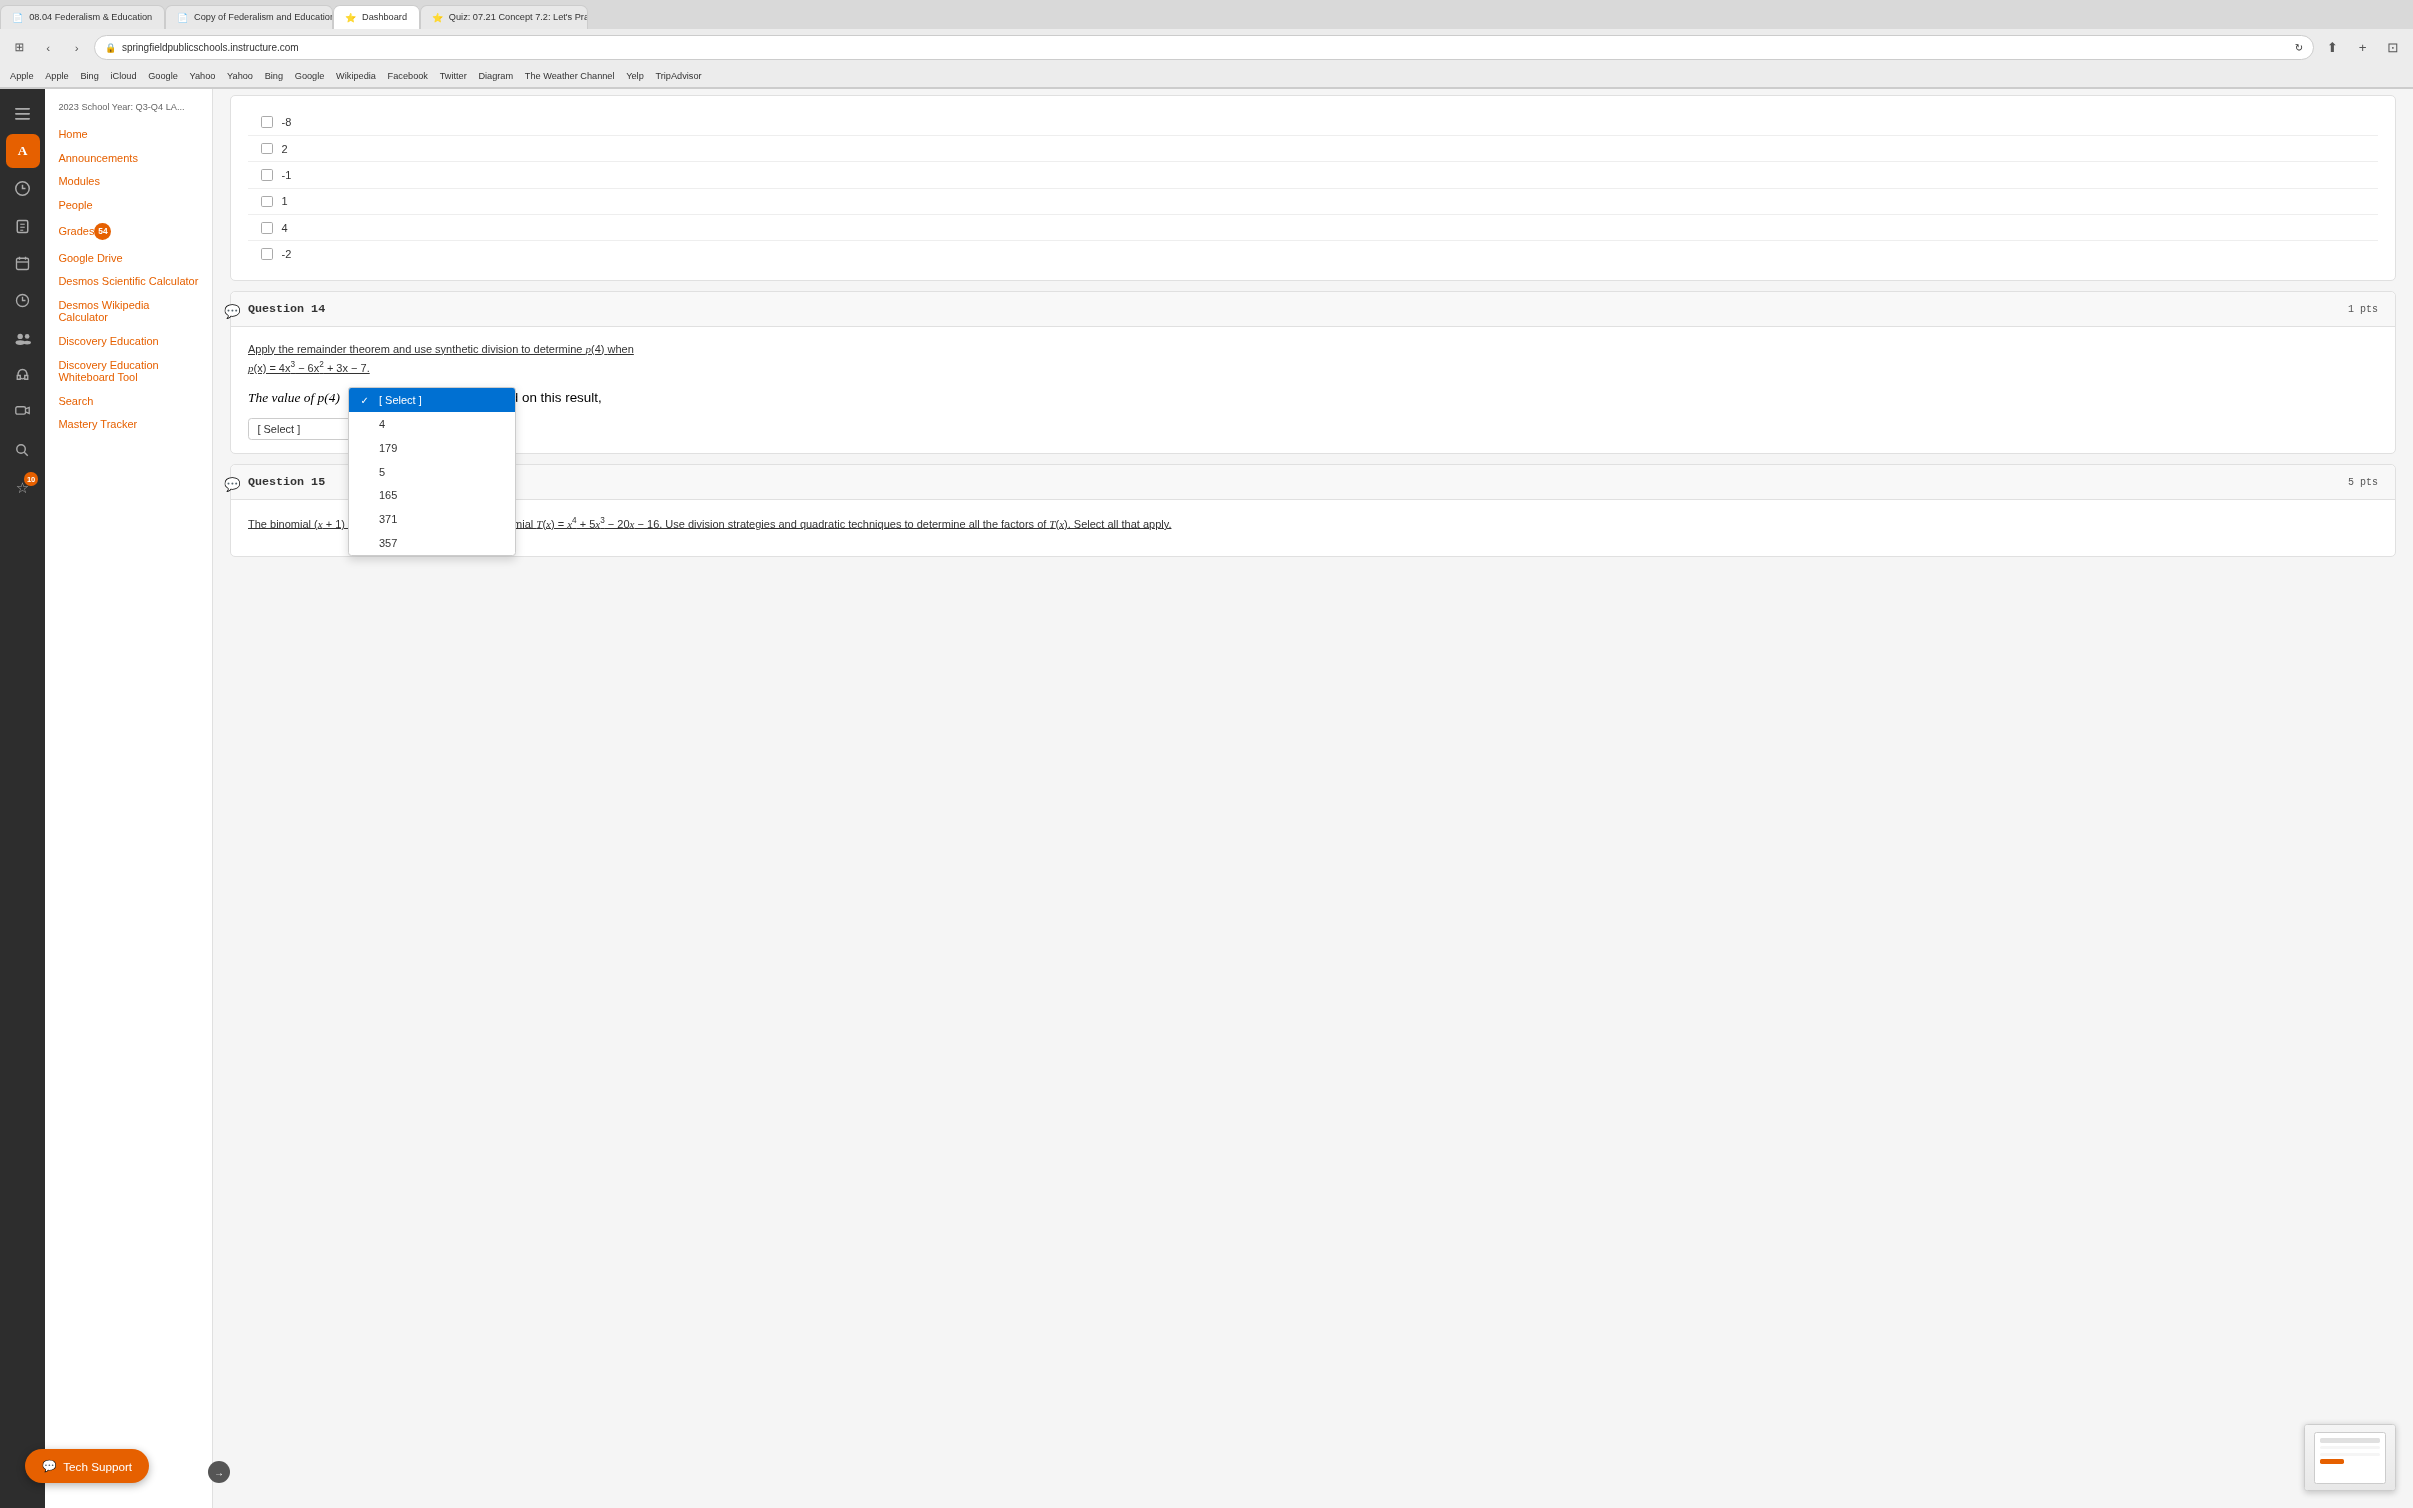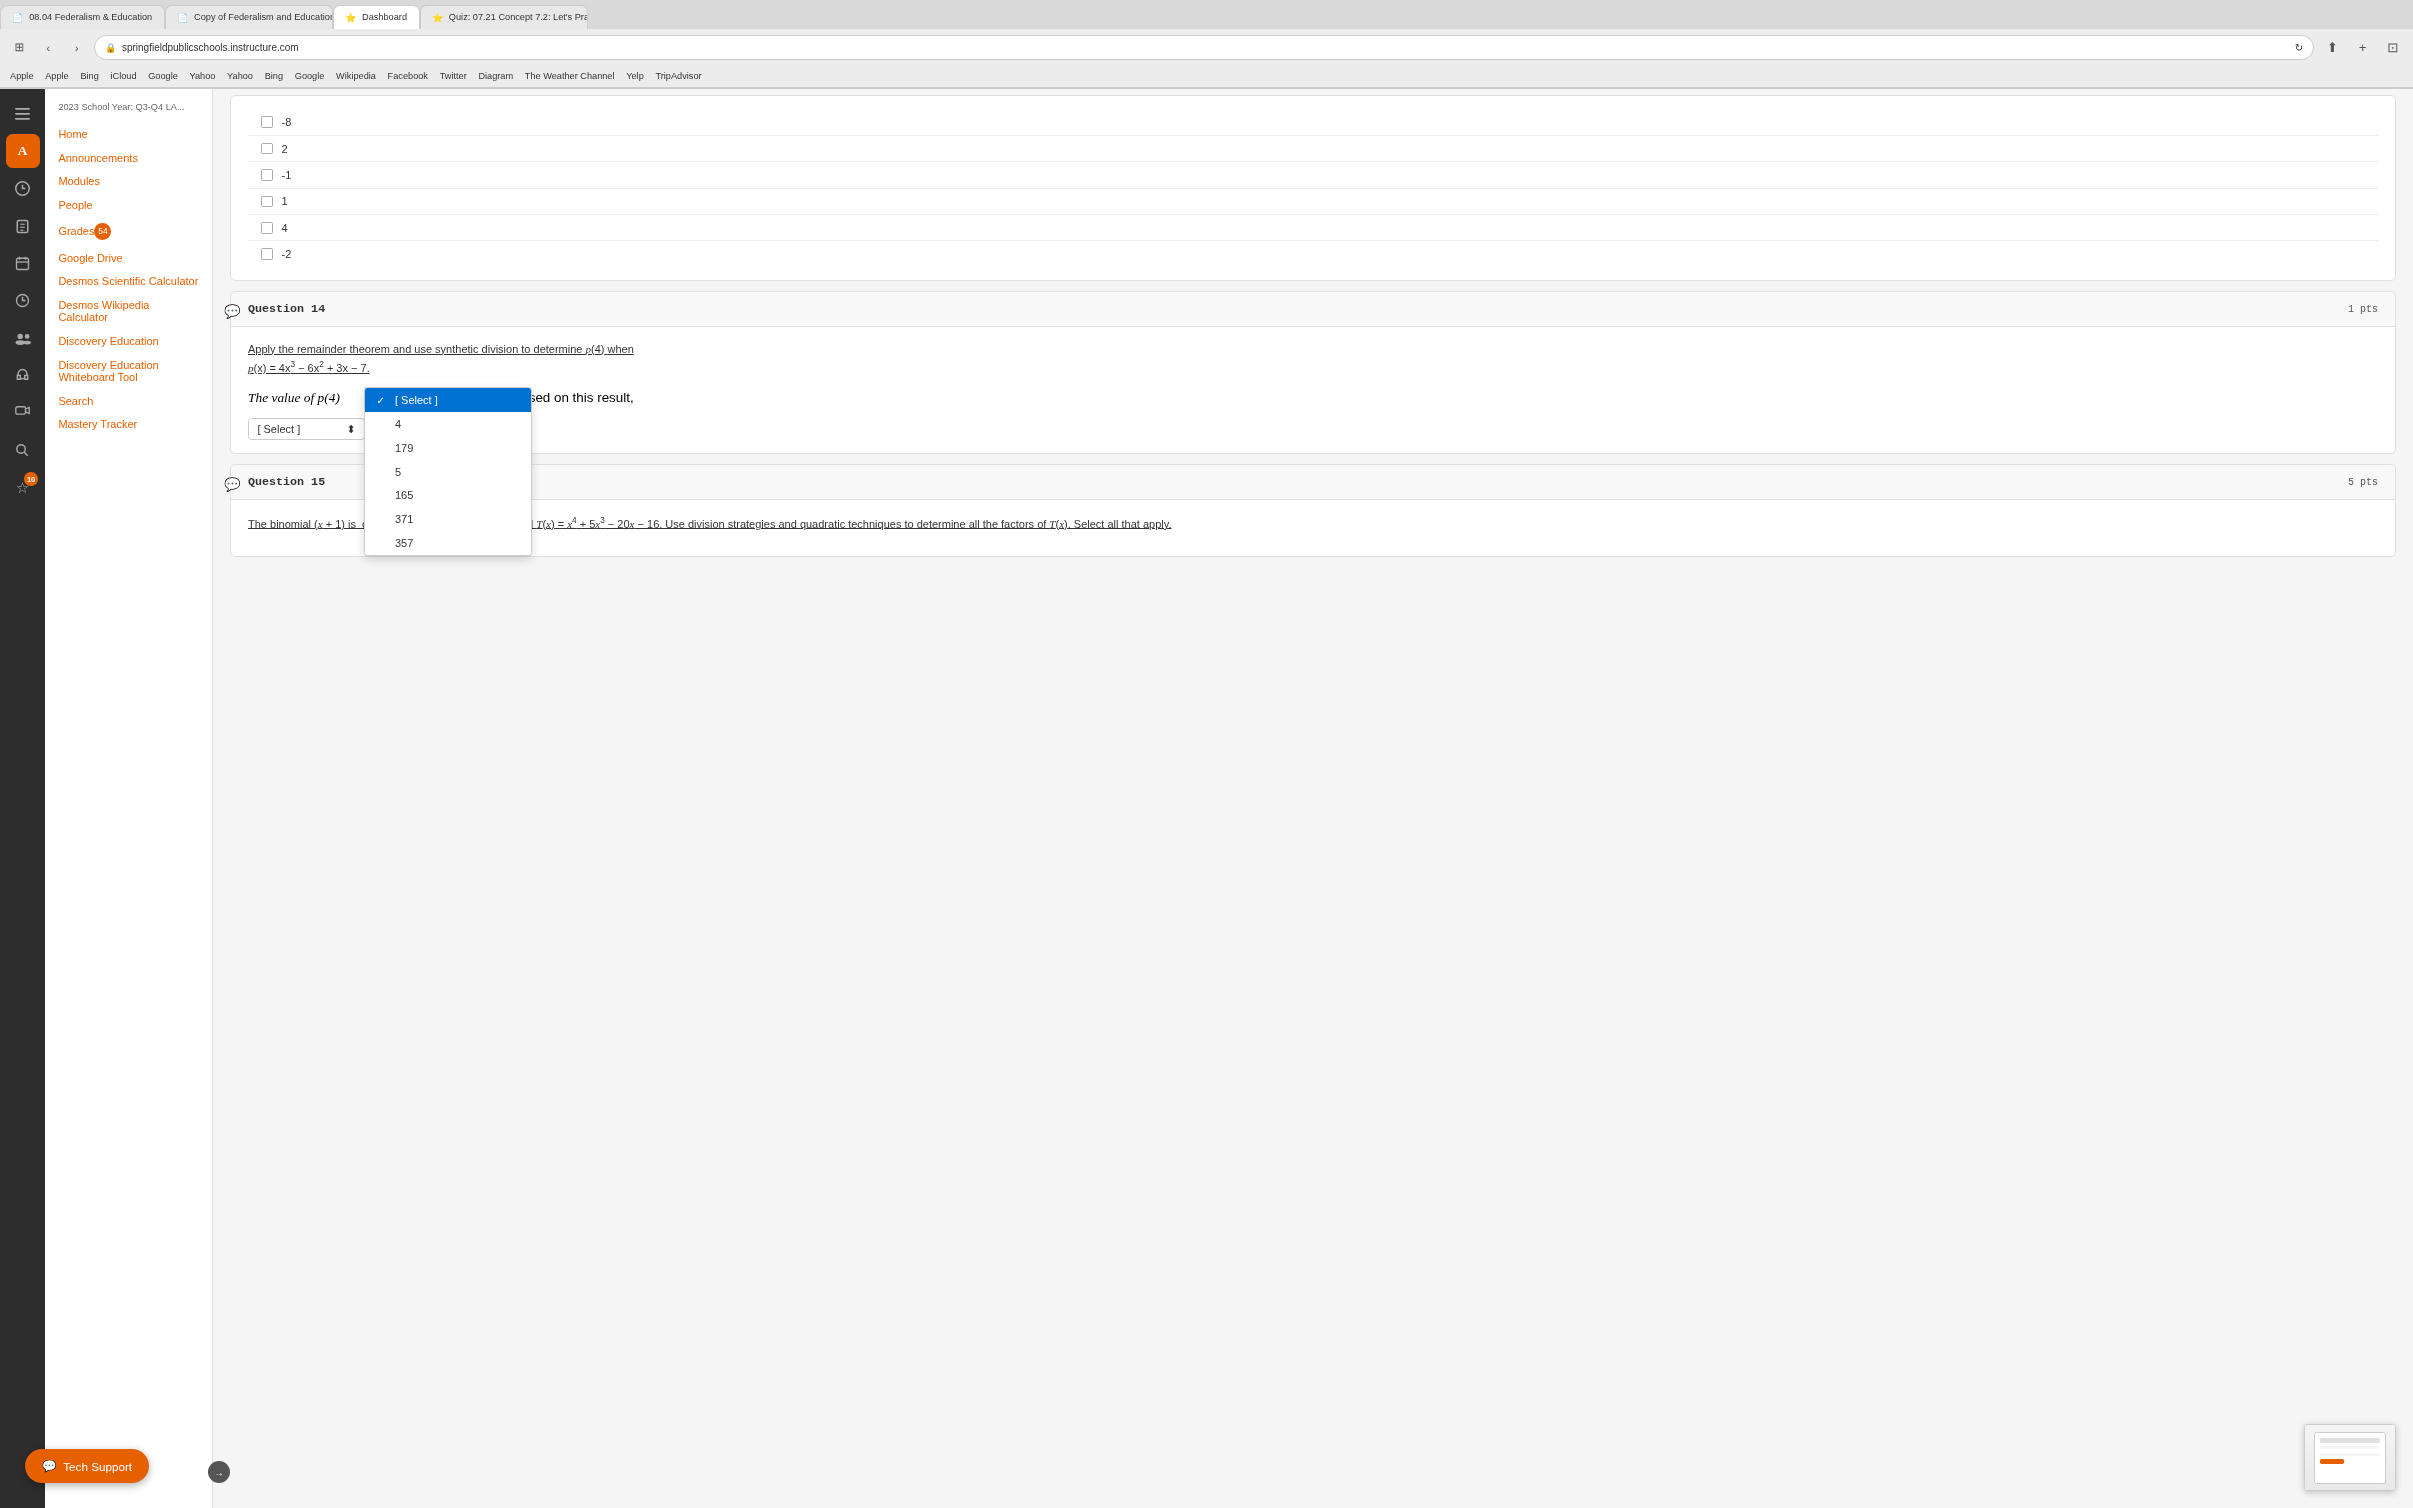--- a/index.html
+++ b/index.html
@@ -171,21 +171,21 @@
     }
     .nav-item.has-badge {
     }
     .nav-badge {
       background: #e66000;
       color: white;
       font-size: 8.4px;
       min-width: 17px; height: 17px;
       border-radius: 8.4px;
       display: flex; align-items: center; justify-content: center;
-      font-weight: normal;
+      font-weight: bold;
     }
 
     
     .content-area {
       flex: 1;
       overflow-y: auto;
       background: #f5f5f5;
       padding: 0;
       position: relative;
     }
@@ -593,21 +593,21 @@
       </div>
       <div class="question-body">
         <div class="question-text">
           <span>Apply the remainder theorem and use synthetic division to determine </span>
           <span class="inline-math">p</span><span>(4)</span>
           <span> when</span>
           <br>
           <span class="inline-math">p</span><span>(x) = 4x<sup>3</sup> − 6x<sup>2</sup> + 3x − 7.</span>
         </div>
 
-        <div style="display:flex; align-items:center; gap:24px; margin-bottom:10px; position:relative;">
+        <div style="display:flex; align-items:center; gap:8px; margin-bottom:10px; position:relative;">
           <span class="inline-math">The value of <em>p</em>(4)</span>
           <div class="select-wrapper">
             <div class="select-input">
               <span>[ Select ]</span>
               <span>▼</span>
             </div>
 
             <div class="dropdown-open">
               <div class="dropdown-option selected">
                 <span class="check">✓</span>

